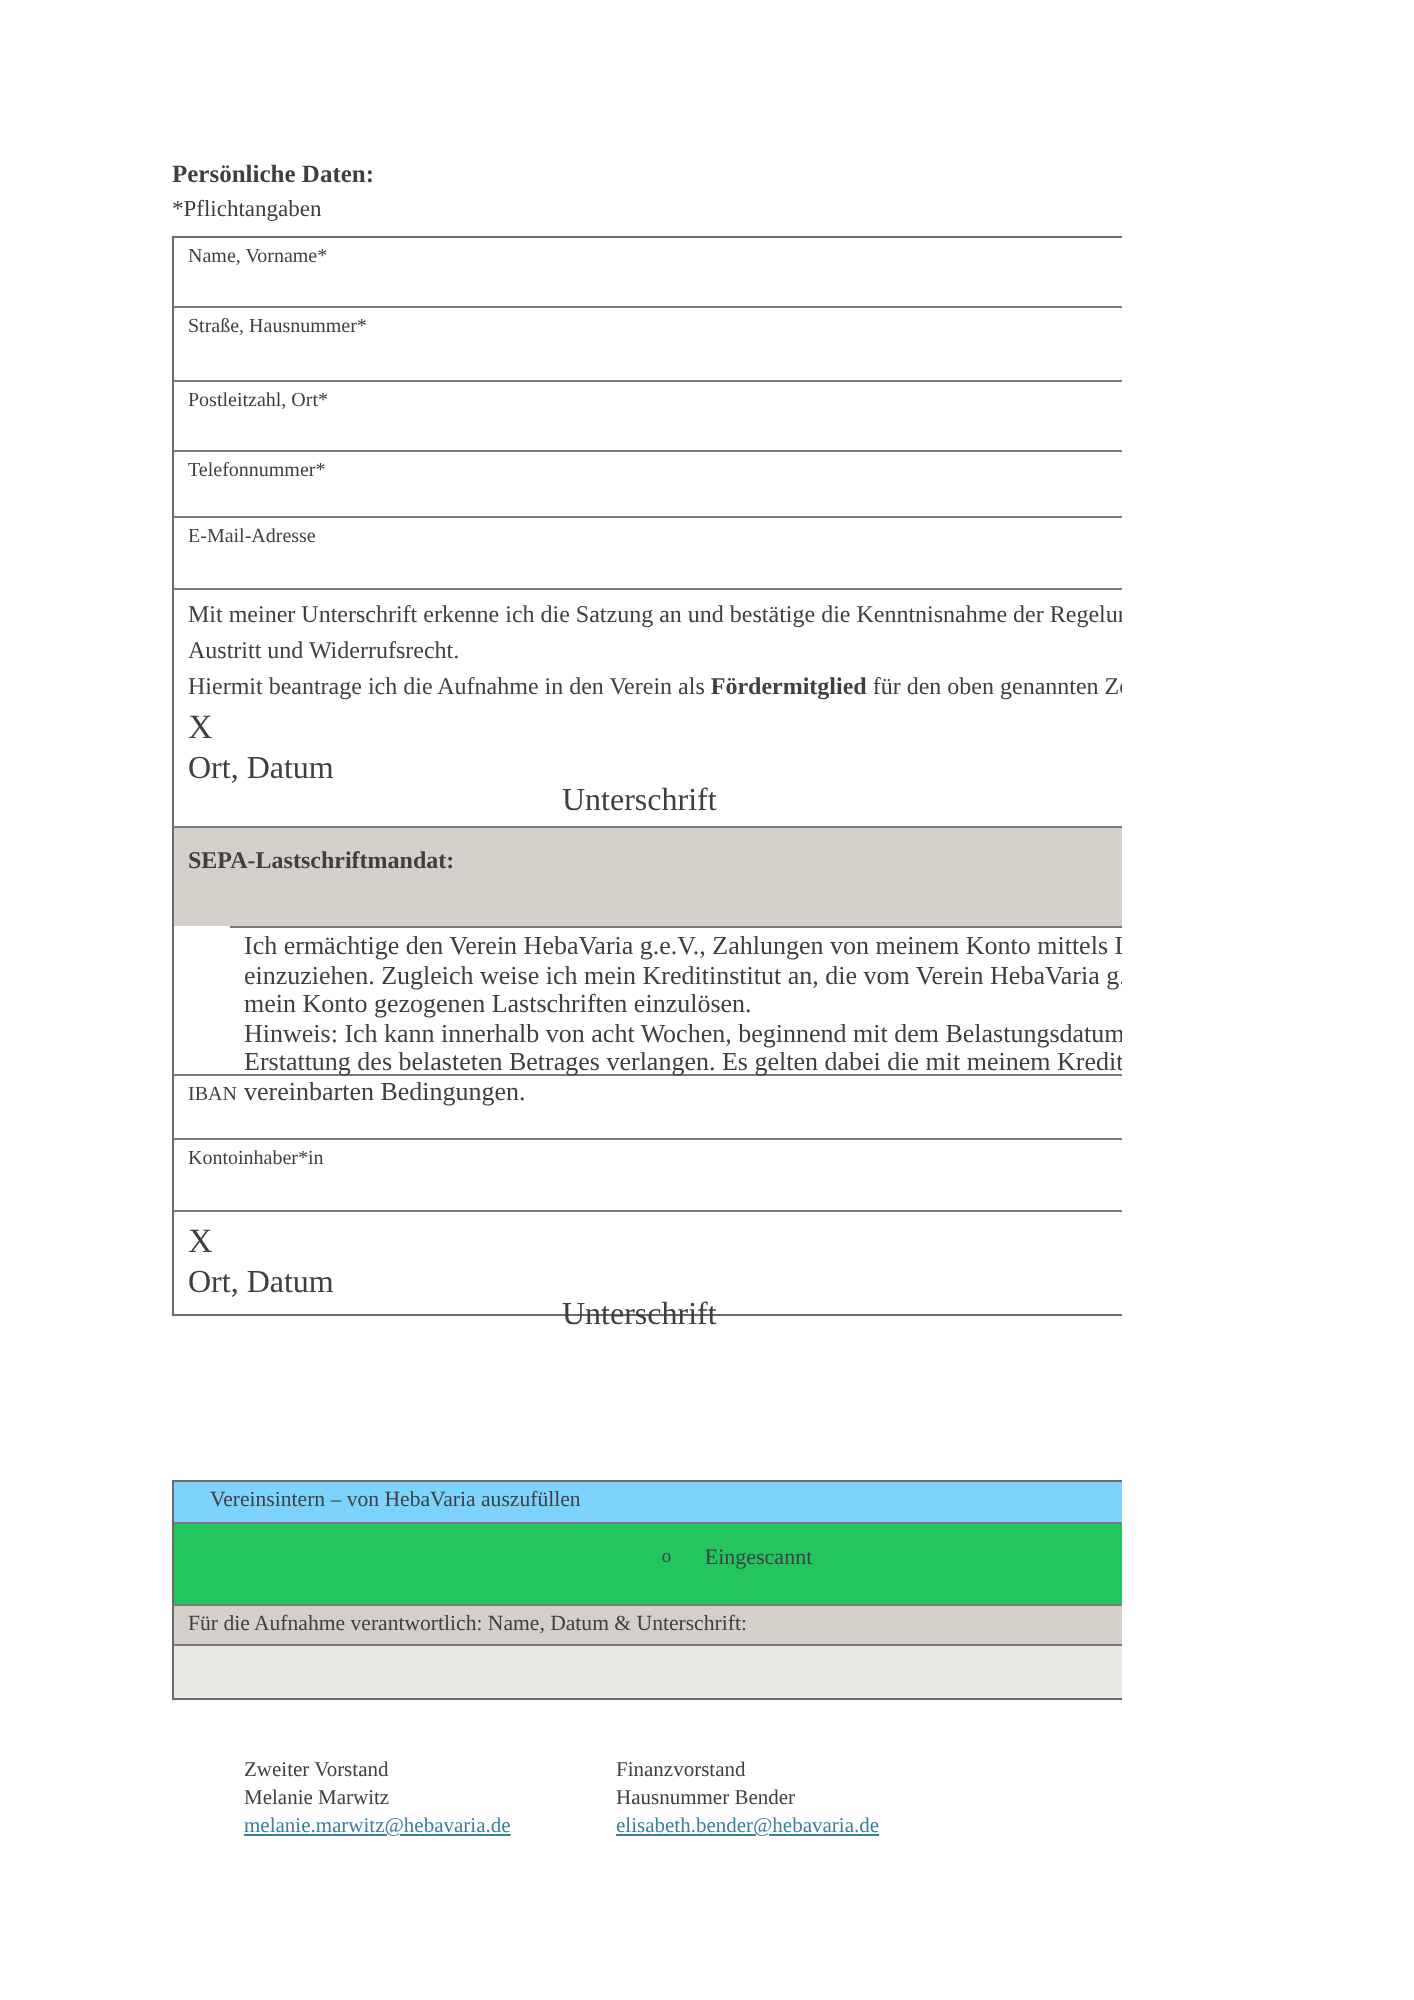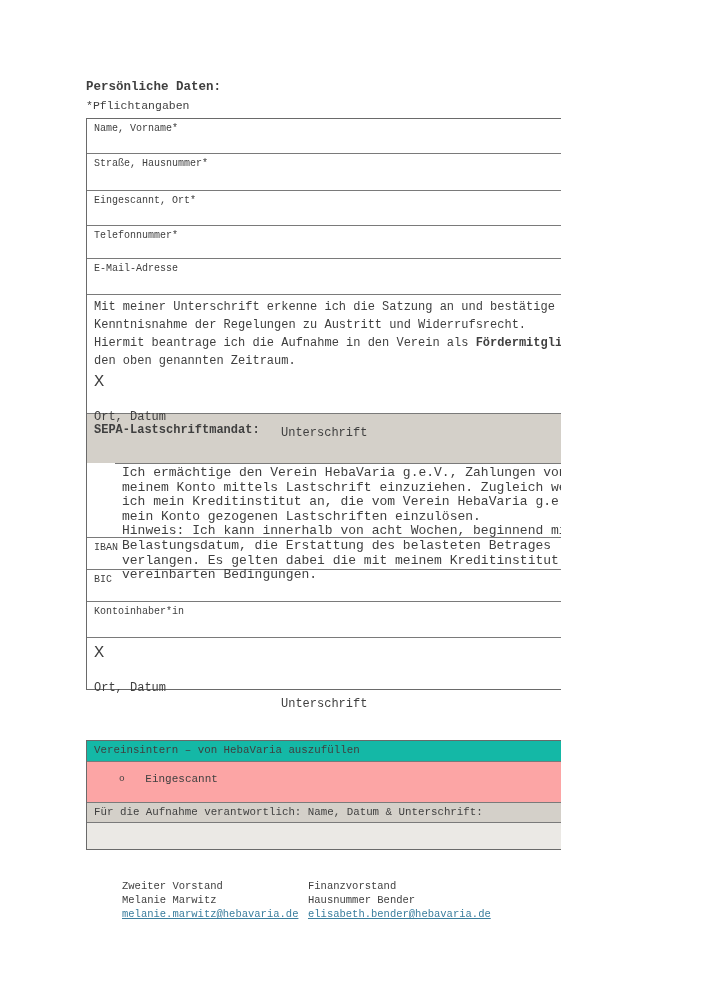--- a/index.html
+++ b/index.html
@@ -1,44 +1,44 @@
 <!DOCTYPE html>
 <html><head>
 <meta charset="utf-8">
 <style>
   html,body{margin:0;padding:0;background:#ffffff;}
   .sheet{
     position:relative;width:561px;height:1000px;background:#ffffff;
-    font-family:Liberation Mono, monospace;color:#3f3f3f;overflow:hidden;
+    font-family:Liberation Serif, serif;color:#3f3f3f;overflow:hidden;
   }
   .page-title{position:absolute;left:86px;top:80px;font-size:12.5px;font-weight:bold;}
   .required-note{position:absolute;left:86px;top:99px;font-size:11.5px;}
 
   
   .form-table{position:absolute;left:86px;top:118px;width:540px;border:1px solid #6a6a6a;box-sizing:border-box;}
   .row{box-sizing:border-box;border-top:1px solid #7a7a7a;}
   .row:first-child{border-top:none;}
   .field-row{padding:4px 7px;font-size:10px;}
   .h34{height:34px}.h37{height:37px}.h35{height:35px}.h33{height:33px}.h36{height:36px}
   .h119{height:119px}.h50{height:50px}.h74{height:74px}.h32{height:32px}.h52{height:52px}
 
   .consent-row{padding:3px 7px 0 7px;font-size:12px;line-height:18px;}
   .sig-mark{display:block;font-size:17px;line-height:22px;font-weight:400;margin-top:1px;}
-  .sig-line{position:relative;font-size:12px;line-height:16px;margin-top:16px;}
+  .sig-line{position:relative;font-size:16px;line-height:16px;margin-top:2px;}
   .sig-right{position:absolute;left:187px;top:16px;}
 
   .sepa-header{background:#d4d0c9;padding:8px 7px 0 7px;font-size:12px;line-height:17px;}
   .sepa-heading{font-weight:bold;}
   .mandate-ref{margin-left:74px;}
   .sepa-terms{padding:2px 7px 0 7px;font-size:13px;line-height:14.6px;margin-left:28px;}
 
   
   .internal-table{position:absolute;left:86px;top:740px;width:540px;border:1px solid #6a6a6a;box-sizing:border-box;}
-  .int-header{background:#14b8a6;height:20px;padding:3px 7px;font-size:10.8px;box-sizing:border-box;}
-  .int-scan{background:#fca5a5;height:41px;padding:11px 7px 0 7px;font-size:11px;box-sizing:border-box;}
+  .int-header{background:#7dd3fc;height:20px;padding:3px 18px;font-size:10.8px;box-sizing:border-box;}
+  .int-scan{background:#22c55e;height:41px;padding:11px 7px 0 7px;font-size:11px;box-sizing:border-box;text-align:center;}
   .bullet{display:inline-block;margin-left:25px;font-size:9.5px;vertical-align:1px;}
   .bullet-label{margin-left:14px;}
   .int-responsible{background:#d4d0c9;height:20px;padding:3px 7px;font-size:10.8px;box-sizing:border-box;}
   .int-empty{background:#ebe9e5;height:27px;}
 
   
   .footer{position:absolute;left:86px;top:879px;font-size:10.5px;line-height:14px;}
   .contact-col{position:absolute;top:0;white-space:nowrap;}
   .col-0{left:0;margin-left:36px;}
   .col-1{left:222px;}
@@ -56,21 +56,21 @@
 
   <div class="form-table">
 
     <div class="row field-row h34">
       <span>Name, Vorname*</span>
     </div>
     <div class="row field-row h37">
       <span>Straße, Hausnummer*</span>
     </div>
     <div class="row field-row h35">
-      <span>Eingescannt, Ort*</span>
+      <span>Postleitzahl, Ort*</span>
     </div>
     <div class="row field-row h33">
       <span>Telefonnummer*</span>
     </div>
     <div class="row field-row h36">
       <span>E-Mail-Adresse</span>
     </div>
 
     <div class="row consent-row h119">
       <div>Mit meiner Unterschrift erkenne ich die Satzung an und bestätige die Kenntnisnahme der Regelungen zu Austritt und Widerrufsrecht.</div>
@@ -88,23 +88,20 @@
       <div class="sepa-heading">SEPA-Lastschriftmandat:</div>
     </div>
 
     <div class="row sepa-terms h74">
       <div>Ich ermächtige den Verein HebaVaria g.e.V., Zahlungen von meinem Konto mittels Lastschrift einzuziehen. Zugleich weise ich mein Kreditinstitut an, die vom Verein HebaVaria g.e.V. auf mein Konto gezogenen Lastschriften einzulösen.</div>
       <div>Hinweis: Ich kann innerhalb von acht Wochen, beginnend mit dem Belastungsdatum, die Erstattung des belasteten Betrages verlangen. Es gelten dabei die mit meinem Kreditinstitut vereinbarten Bedingungen.</div>
     </div>
 
     <div class="row field-row h32">
       <span>IBAN</span>
-    </div>
-    <div class="row field-row h32">
-      <span>BIC</span>
     </div>
     <div class="row field-row h36">
       <span>Kontoinhaber*in</span>
     </div>
 
     <div class="row consent-row h52">
       <span class="sig-mark">X</span>
       <div class="sig-line">
         <span>Ort, Datum</span>
         <span class="sig-right">Unterschrift</span>

